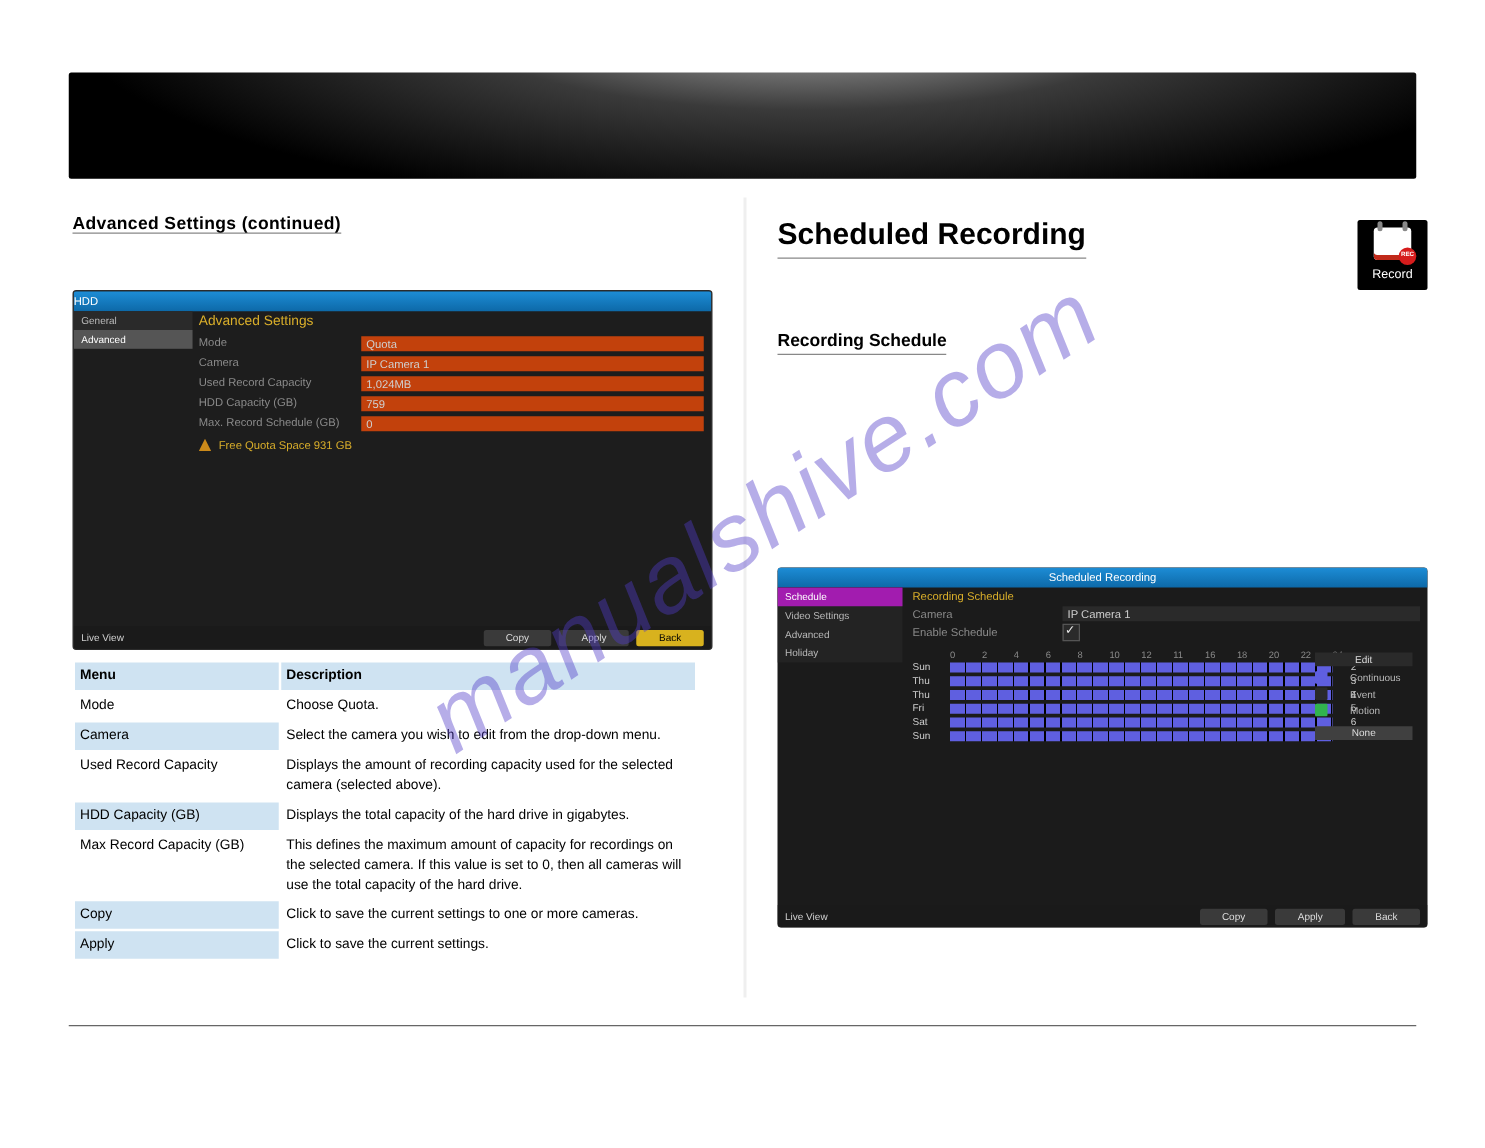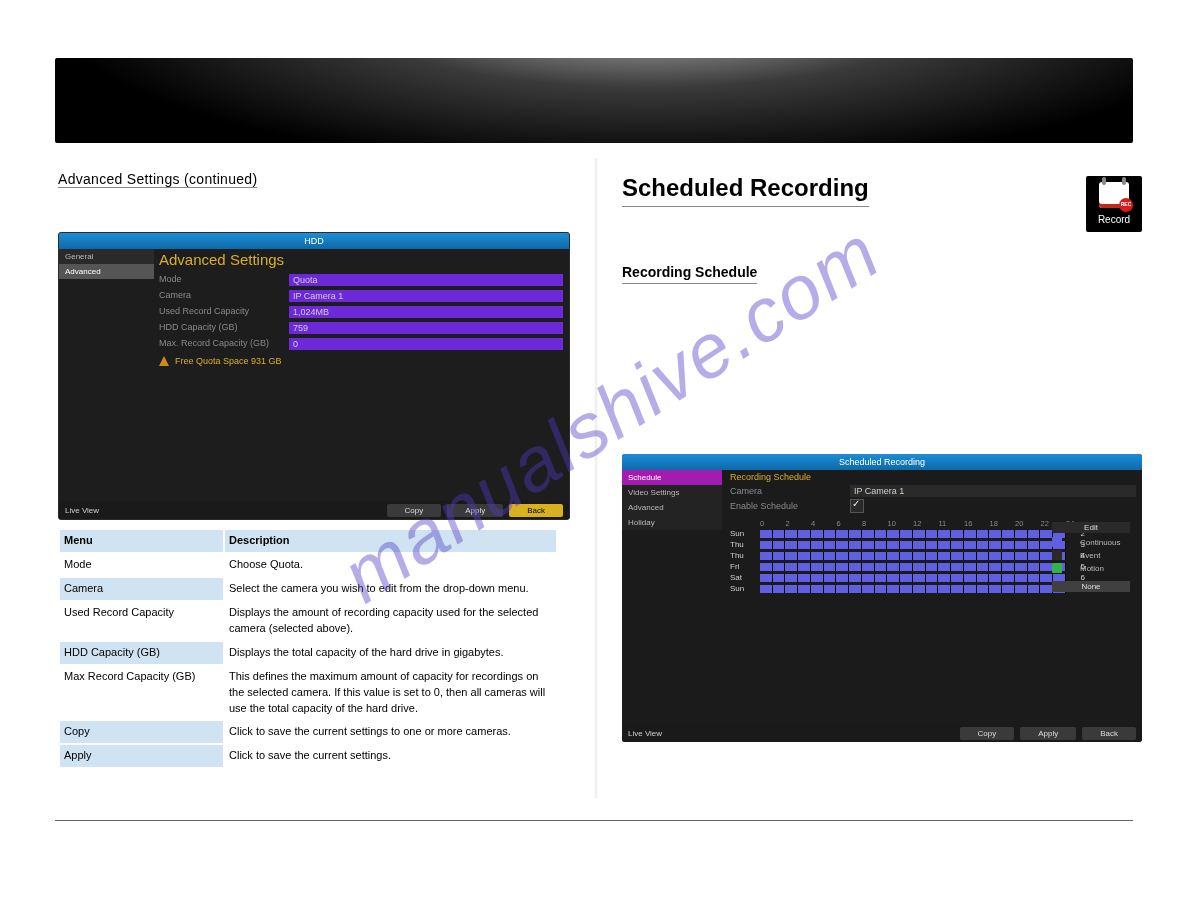--- a/index.html
+++ b/index.html
@@ -2,32 +2,32 @@
 <html><head>
 <meta charset="utf-8">
 <style>
   html,body{margin:0;padding:0;background:#fff;font-family:Arial,Helvetica,sans-serif;color:#000}
   #page{width:1188px;height:918px;position:relative;background:#fff;margin:0 auto}
   
   .banner{position:absolute;top:58px;left:55px;width:1078px;height:85px;background:radial-gradient(ellipse 1000px 270px at 55% -60%,#c8c8c8 0%,#3a3a3a 30%,#000 60%);border-radius:2px;overflow:hidden}
   .underline{border-bottom:1px solid #888;display:inline-block}
   
   #leftcol{position:absolute;top:170px;left:58px;width:520px}
-  .sectionTitle{font-size:14px;font-weight:400;letter-spacing:.3px}
+  .sectionTitle{font-size:14px;font-weight:700;letter-spacing:.3px}
   
   .hdd-shot{position:absolute;top:232px;left:58px;width:510px;height:286px;background:#1d1d1d;border:1px solid #2b2b2b;border-radius:3px;overflow:hidden;font-size:9px;color:#b9b9b9}
-  .hdd-shot .topbar{background:linear-gradient(#1d8dd6,#0d69a8);height:16px;color:#fff;text-align:center;line-height:16px;font-size:9px}
+  .hdd-shot .topbar{background:linear-gradient(#1d8dd6,#0d69a8);height:16px;color:#fff;line-height:16px;font-size:9px}
   .hdd-shot .nav{position:absolute;top:16px;left:0;width:95px;background:#2a2a2a}
   .hdd-shot .nav .item{padding:3px 6px;font-size:8px}
   .hdd-shot .nav .sel{background:#555;color:#fff}
   .hdd-shot .pane{position:absolute;top:18px;left:100px;right:6px}
-  .hdd-shot .heading{color:#d9ae2a;font-size:15px;margin-bottom:4px}
+  .hdd-shot .heading{color:#d9ae2a;font-size:11px;margin-bottom:4px}
   .hdd-shot .row{display:flex;padding:2px 0}
   .hdd-shot .row .lab{width:130px;color:#8a8a8a}
-  .hdd-shot .row .val{flex:1;background:#6d28d9;color:#cfcfcf;padding:1px 4px}
+  .hdd-shot .row .val{flex:1;background:#c2410c;color:#cfcfcf;padding:1px 4px}
   .hdd-shot .warn{margin-top:4px;color:#d9ae2a;display:flex;align-items:center;gap:6px}
   .hdd-shot .warn .tri{width:10px;height:10px;background:#cc8a1a;clip-path:polygon(50% 0,0 100%,100% 100%)}
   .hdd-shot .bottombar{position:absolute;left:0;right:0;bottom:0;height:18px;display:flex;align-items:center;padding:0 6px;background:#1a1a1a}
   .hdd-shot .bottombar .lv{color:#cfcfcf;font-size:8px}
   .hdd-shot .bottombar .btn{margin-left:6px;padding:2px 18px;background:#3a3a3a;color:#ddd;border-radius:2px;font-size:8px}
   .hdd-shot .bottombar .back{background:#d8b21e;color:#000}
   .hdd-shot .bottombar .spacer{flex:1}
   
   .menutable{position:absolute;top:528px;left:58px;width:500px;font-size:11px;line-height:1.45}
   .menutable td{vertical-align:top;padding:3px 4px}
@@ -104,21 +104,21 @@
         </div>
     <div class="row">
           <div class="lab">Used Record Capacity</div>
           <div class="val">1,024MB</div>
         </div>
     <div class="row">
           <div class="lab">HDD Capacity (GB)</div>
           <div class="val">759</div>
         </div>
     <div class="row">
-          <div class="lab">Max. Record Capacity (GB)</div>
+          <div class="lab">Max. Record Schedule (GB)</div>
           <div class="val">0</div>
         </div>
     <div class="warn">
           <div class="tri"></div>
           <span>Free Quota Space 931 GB</span>
         </div>
   </div>
   <div class="bottombar">
     <span class="lv">Live View</span>
     <div class="spacer"></div>

